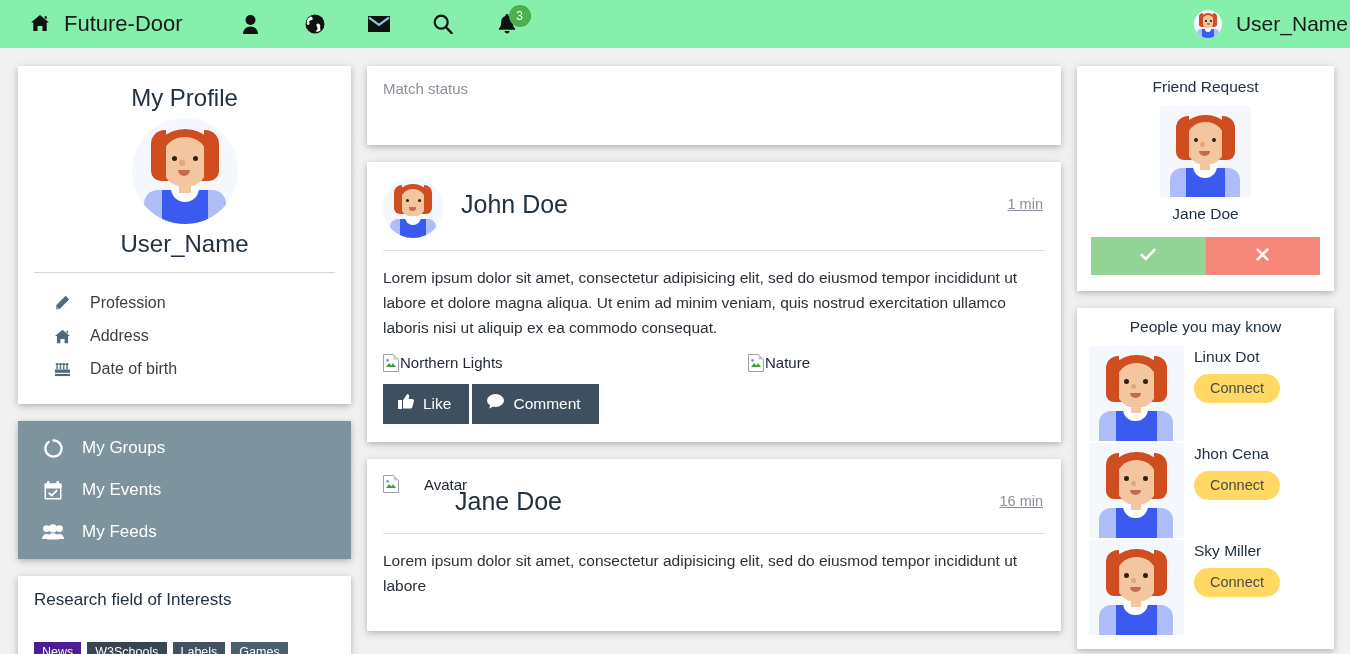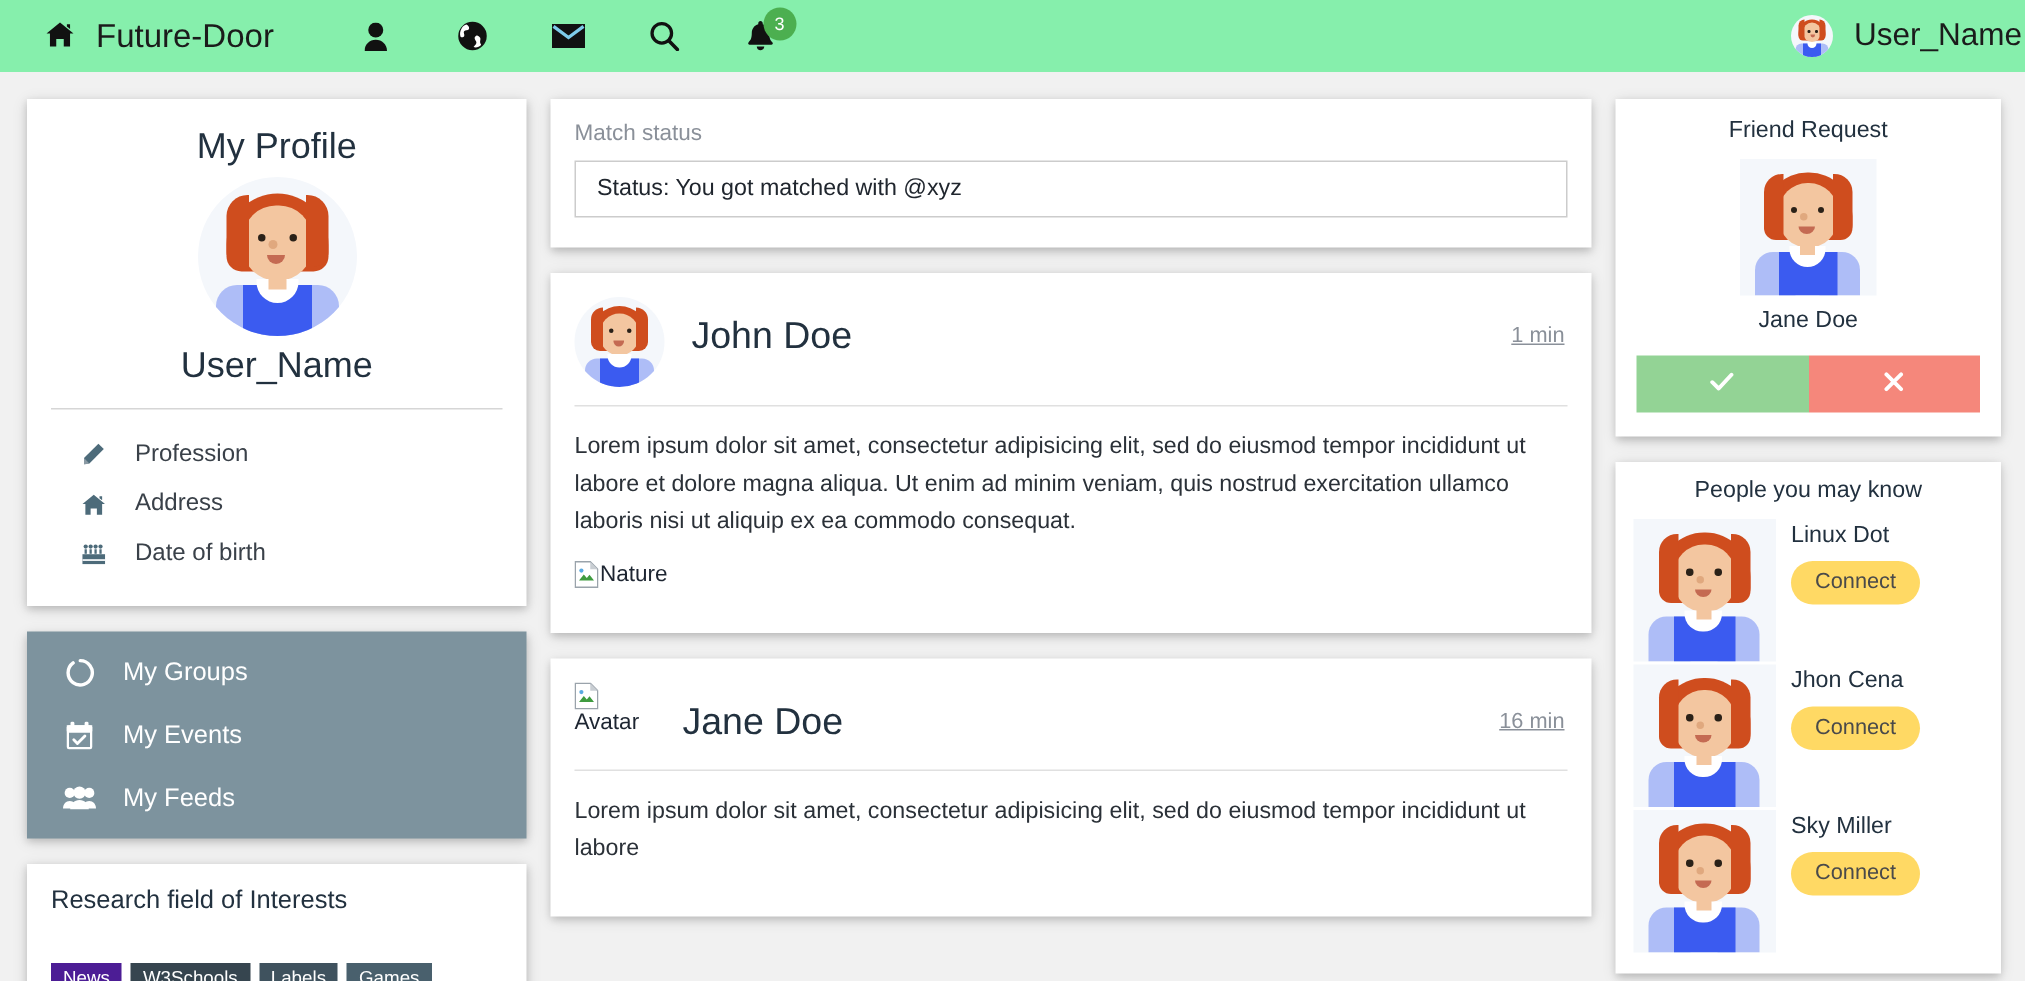--- a/index.html
+++ b/index.html
@@ -129,21 +129,21 @@
   .btn-dark  { background: #3e5060; font-size: 15.5px; padding: 10px 18px 11px 15px; }
 
   .post { padding: 16px 16px 18px; }
   .posthead { display: flex; align-items: flex-start; position: relative; padding-bottom: 12px; }
   .posthead .nm { font-size: 25px; font-weight: 400; color: #22313f; margin-left: 18px; margin-top: 12px; }
   .posthead .time { position: absolute; right: 2px; top: 18px; color: #8a9099; font-size: 14.5px; text-decoration: underline; }
   .post hr { border: 0; border-top: 1px solid #e0e0e0; margin: 0 0 14px; }
   .posttext { font-size: 15.5px; line-height: 1.62; color: #2b3138; margin: 0 0 14px; }
   .imgrow { display: flex; margin: 0 0 12px; }
   .brokenimg { display: flex; align-items: flex-start; font-size: 15px; color: #1d2531; }
-  .brokenimg.stack { flex-direction: column; align-items: flex-start; }
+  .brokenimg.stack { flex-direction: row; align-items: center; gap: 24px; }
   .imgslot1 { width: 365px; }
   .bicon { width: 16px; height: 18px; flex: none; margin-right: 1px; }
   .actions { display: flex; gap: 3px; margin-top: 4px; }
 
   
   .fr { padding: 12px 14px 16px; text-align: center; }
   .fr .title { font-size: 15.5px; color: #22313f; margin-bottom: 10px; }
   .fr .fname { font-size: 15.5px; color: #22313f; margin: 8px 0 14px; }
   .fr .avwrap { display: flex; justify-content: center; }
   .frbtns { display: flex; }
@@ -344,21 +344,20 @@
         <span class="tag" style="background:#49606d">Games</span>
 
       </div>
     </div>
   </div>
 
   <div class="colM">
 
     <div class="card matchcard">
       <div class="matchlbl">Match status</div>
-      <input class="matchinput" type="text" value="Status: You got matched with @xyz" style="">
       <br>
     </div>
 
     <div class="card post">
       <div class="posthead">
         <span class="av" style="width:60px;height:60px;">
           <i class="hair" style="left:11px;top:6px;width:38px;height:30px;border-radius:19px 19px 6px 6px;"></i>
           <i class="face" style="left:17px;top:11px;width:26px;height:28px;border-radius:13px;"></i>
           <i class="hair" style="left:11px;top:7px;width:8px;height:27px;border-radius:8px 0 0 6px;"></i>
           <i class="hair" style="left:41px;top:7px;width:8px;height:27px;border-radius:0 8px 6px 0;"></i>
@@ -369,31 +368,62 @@
           <i class="shoulderR" style="left:35px;top:41px;width:18px;height:19px;border-radius:0 8px 0 0;"></i>
           <i class="body" style="left:17px;top:41px;width:26px;height:19px;"></i>
           <i class="collar" style="left:22px;top:38px;width:16px;height:9px;border-radius:0 0 8px 8px;"></i>
         </span>
         <div class="nm">John Doe</div>
         <div class="time">1 min</div>
       </div>
       <hr>
       <p class="posttext">Lorem ipsum dolor sit amet, consectetur adipisicing elit, sed do eiusmod tempor incididunt ut labore et dolore magna aliqua. Ut enim ad minim veniam, quis nostrud exercitation ullamco laboris nisi ut aliquip ex ea commodo consequat.</p>
       <div class="imgrow">
+        <div class="brokenimg imgslot1">
+          <span class="bicon">
+            <svg width="16" height="18" viewBox="0 0 16 18">
+                <path fill="#fff" stroke="#9aa3ab" stroke-width="1" d="M.5.5h10l5 5v12H.5z"></path>
+                <path fill="#c9ced3" d="M10.5.5l5 5h-5z"></path>
+                <path fill="#3f9b3f" d="M3 13l3.2-4 2 2.4L10 9.2l3 3.8z"></path>
+                <circle cx="4.6" cy="6.4" r="1.4" fill="#5aa9e0"></circle>
+              </svg>
+          </span>
+          <span>Northern Lights</span>
+        </div>
         <div class="brokenimg">
           <span class="bicon">
             <svg width="16" height="18" viewBox="0 0 16 18">
                 <path fill="#fff" stroke="#9aa3ab" stroke-width="1" d="M.5.5h10l5 5v12H.5z"></path>
                 <path fill="#c9ced3" d="M10.5.5l5 5h-5z"></path>
                 <path fill="#3f9b3f" d="M3 13l3.2-4 2 2.4L10 9.2l3 3.8z"></path>
                 <circle cx="4.6" cy="6.4" r="1.4" fill="#5aa9e0"></circle>
               </svg>
           </span>
           <span>Nature</span>
         </div>
+      </div>
+      <div class="actions">
+        <button class="btn btn-dark">
+          <span>
+            <svg width="16" height="15" viewBox="0 0 16 15">
+                <rect x="0" y="6" width="4" height="9" fill="#fff"></rect>
+                <path fill="#fff" d="M5 6.2 9.2 0c1.4.2 2.2 1.3 1.9 2.7L10.6 5h3.6c1.2 0 2 1 1.7 2.1l-1.5 6c-.2.9-1 1.5-1.9 1.5H5z"></path>
+              </svg>
+          </span>
+          <span>Like</span>
+        </button>
+        <button class="btn btn-dark">
+          <span>
+            <svg width="17" height="15" viewBox="0 0 17 15">
+                <ellipse cx="8.5" cy="6.5" rx="8.5" ry="6.5" fill="#fff"></ellipse>
+                <path fill="#fff" d="M3.4 10.5 2.2 14.8 7 11.8z"></path>
+              </svg>
+          </span>
+          <span>Comment</span>
+        </button>
       </div>
     </div>
 
     <div class="card post">
       <div class="posthead" style="min-height:58px;">
         <div class="brokenimg stack" style="width:60px;">
           <span class="bicon">
             <svg width="16" height="18" viewBox="0 0 16 18">
                 <path fill="#fff" stroke="#9aa3ab" stroke-width="1" d="M.5.5h10l5 5v12H.5z"></path>
                 <path fill="#c9ced3" d="M10.5.5l5 5h-5z"></path>

